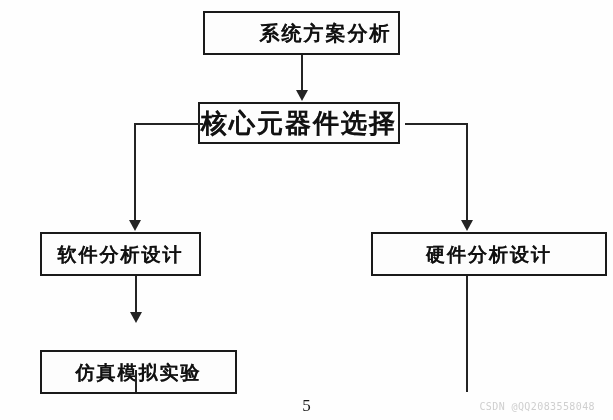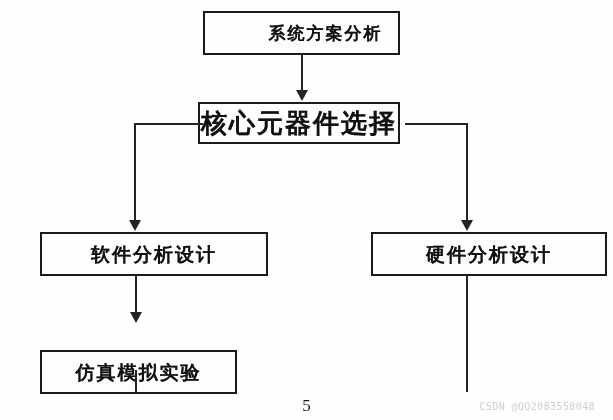--- a/index.html
+++ b/index.html
@@ -30,23 +30,23 @@
     font-weight: bold;
     letter-spacing: 2px;
     white-space: nowrap;
     
     text-shadow: 0 0 0.6px rgba(0,0,0,0.55);
   }
   .node-label {
     display: block;
     line-height: 1;
   }
-  #node-system-analysis   { left: 203px; top: 11px;  width: 197px; height: 44px; font-size: 17px; padding-left: 48px; }
+  #node-system-analysis   { left: 203px; top: 11px;  width: 197px; height: 44px; font-size: 20px; padding-left: 48px; }
   #node-core-component    { left: 198px; top: 102px; width: 202px; height: 42px; font-size: 26px; text-align: right; }
-  #node-software-design   { left: 40px;  top: 232px; width: 228px; height: 44px; font-size: 19px; }
+  #node-software-design   { left: 40px;  top: 232px; width: 161px; height: 44px; font-size: 19px; }
   #node-hardware-design   { left: 371px; top: 232px; width: 236px; height: 44px; font-size: 19px; align-items: center; }
   #node-simulation-test   { left: 40px;  top: 326px; width: 197px; height: 44px; font-size: 19px; margin-top: 24px; }
 
   
   .conn-v {
     position: absolute;
     width: 0;
     border-left: 2px solid #242424;
   }
   .conn-h {

